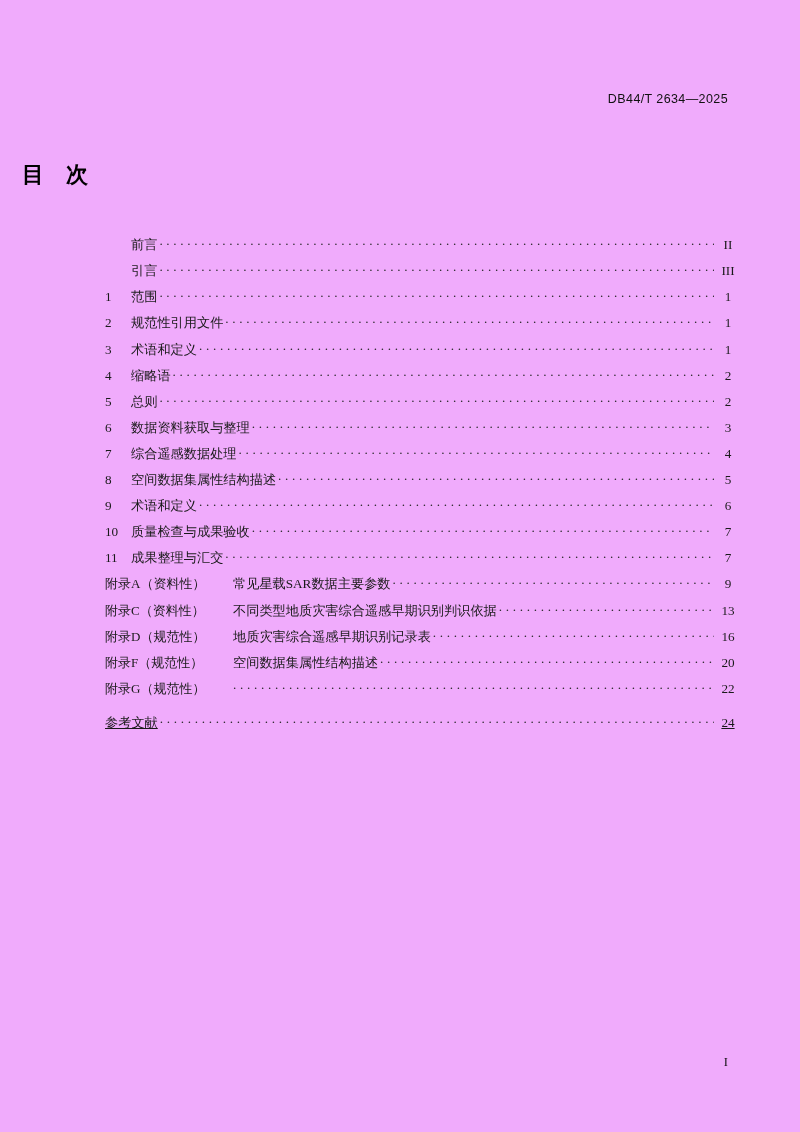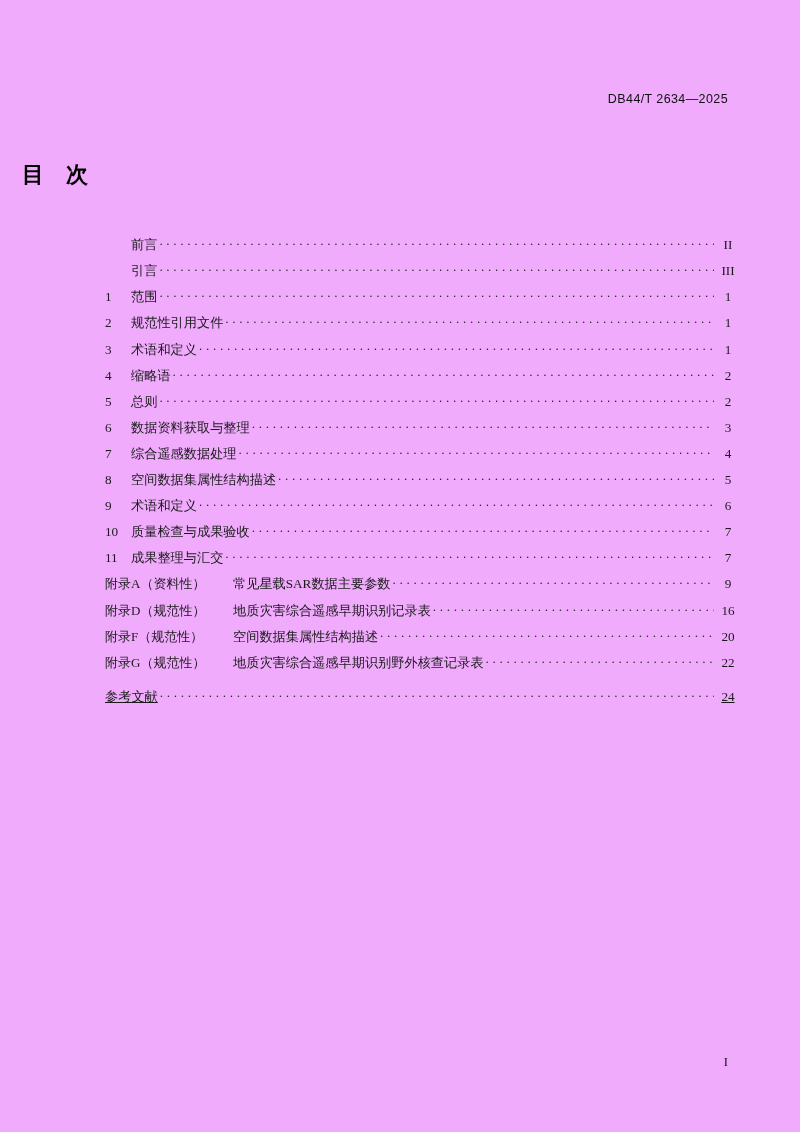--- a/index.html
+++ b/index.html
@@ -216,34 +216,39 @@
           <span class="leader"></span>
           <span class="pageno">7</span>
         </div>
         <div class="toc-row">
           <span class="annex-label">附录A（资料性）</span>
           <span class="label">常见星载SAR数据主要参数</span>
           <span class="leader"></span>
           <span class="pageno">9</span>
         </div>
         <div class="toc-row">
+          <span class="annex-label">附录C（资料性）</span>
+          <span class="label">不同类型地质灾害综合遥感早期识别判识依据</span>
+          <span class="leader"></span>
+          <span class="pageno">13</span>
+        </div>
+        <div class="toc-row">
           <span class="annex-label">附录D（规范性）</span>
           <span class="label">地质灾害综合遥感早期识别记录表</span>
           <span class="leader"></span>
           <span class="pageno">16</span>
         </div>
         <div class="toc-row">
           <span class="annex-label">附录F（规范性）</span>
           <span class="label">空间数据集属性结构描述</span>
           <span class="leader"></span>
           <span class="pageno">20</span>
         </div>
         <div class="toc-row">
           <span class="annex-label">附录G（规范性）</span>
-          <span class="label">地质灾害综合遥感早期识别野外核查记录表</span>
           <span class="leader"></span>
           <span class="pageno">22</span>
         </div>
         <div class="toc-row gap-before">
           <span class="label">参考文献</span>
           <span class="leader"></span>
           <span class="pageno">24</span>
         </div>
       </div>
   </div>

